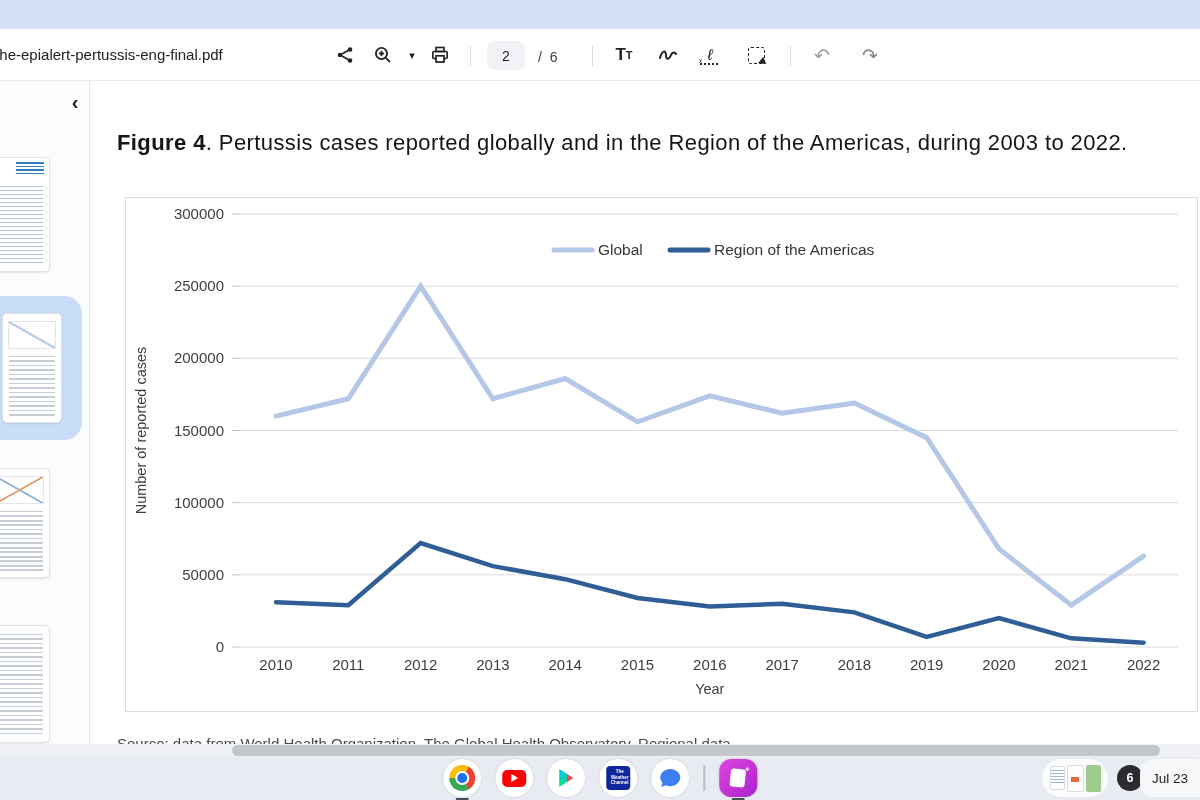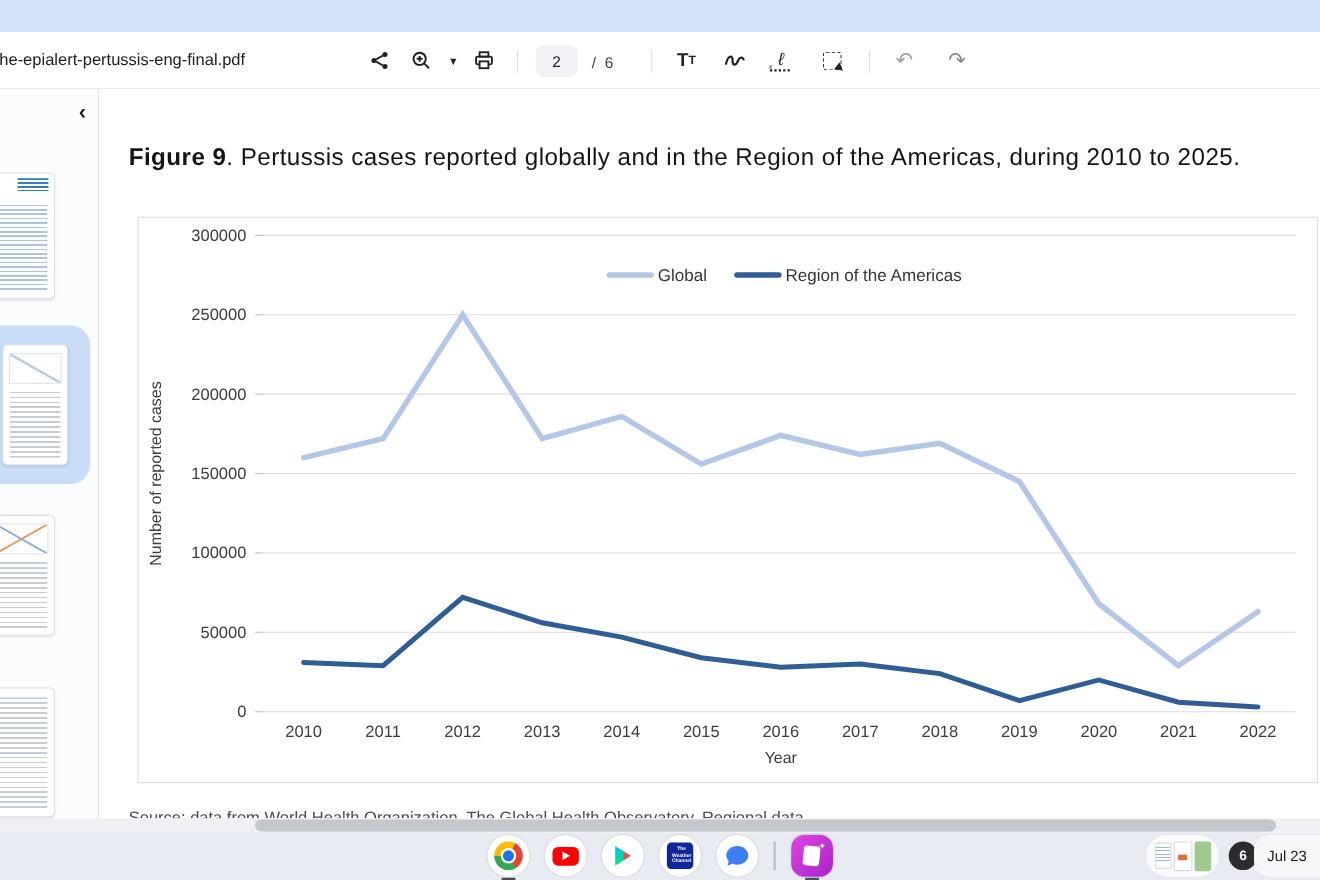--- a/index.html
+++ b/index.html
@@ -159,21 +159,21 @@
           <span class="mini-chart"></span>
           <span class="mini-lines"></span>
         </div>
         <div class="thumb t4 kind-text-page">
           <span class="mini-lines"></span>
         </div>
       </div>
   </div>
 
   <div class="main">
-    <p class="caption"><b>Figure 9</b><span>. Pertussis cases reported globally and in the Region of the Americas, during 2010 to 2025.</span></p>
+    <p class="caption"><b>Figure 4</b><span>. Pertussis cases reported globally and in the Region of the Americas, during 2003 to 2022.</span></p>
 
     <div class="chartbox">
       <svg id="chart-svg" width="1071" height="513">
           <line x1="113" y1="449" x2="1052" y2="449" stroke="#dcdcdc" stroke-width="1"></line>
           <line x1="106" y1="449" x2="113" y2="449" stroke="#bfbfbf" stroke-width="1"></line>
           <text x="98" y="454" text-anchor="end" class="tick">0</text>
           <line x1="113" y1="376.83333333333337" x2="1052" y2="376.83333333333337" stroke="#dcdcdc" stroke-width="1"></line>
           <line x1="106" y1="376.83333333333337" x2="113" y2="376.83333333333337" stroke="#bfbfbf" stroke-width="1"></line>
           <text x="98" y="381.83333333333337" text-anchor="end" class="tick">50000</text>
           <line x1="113" y1="304.6666666666667" x2="1052" y2="304.6666666666667" stroke="#dcdcdc" stroke-width="1"></line>

